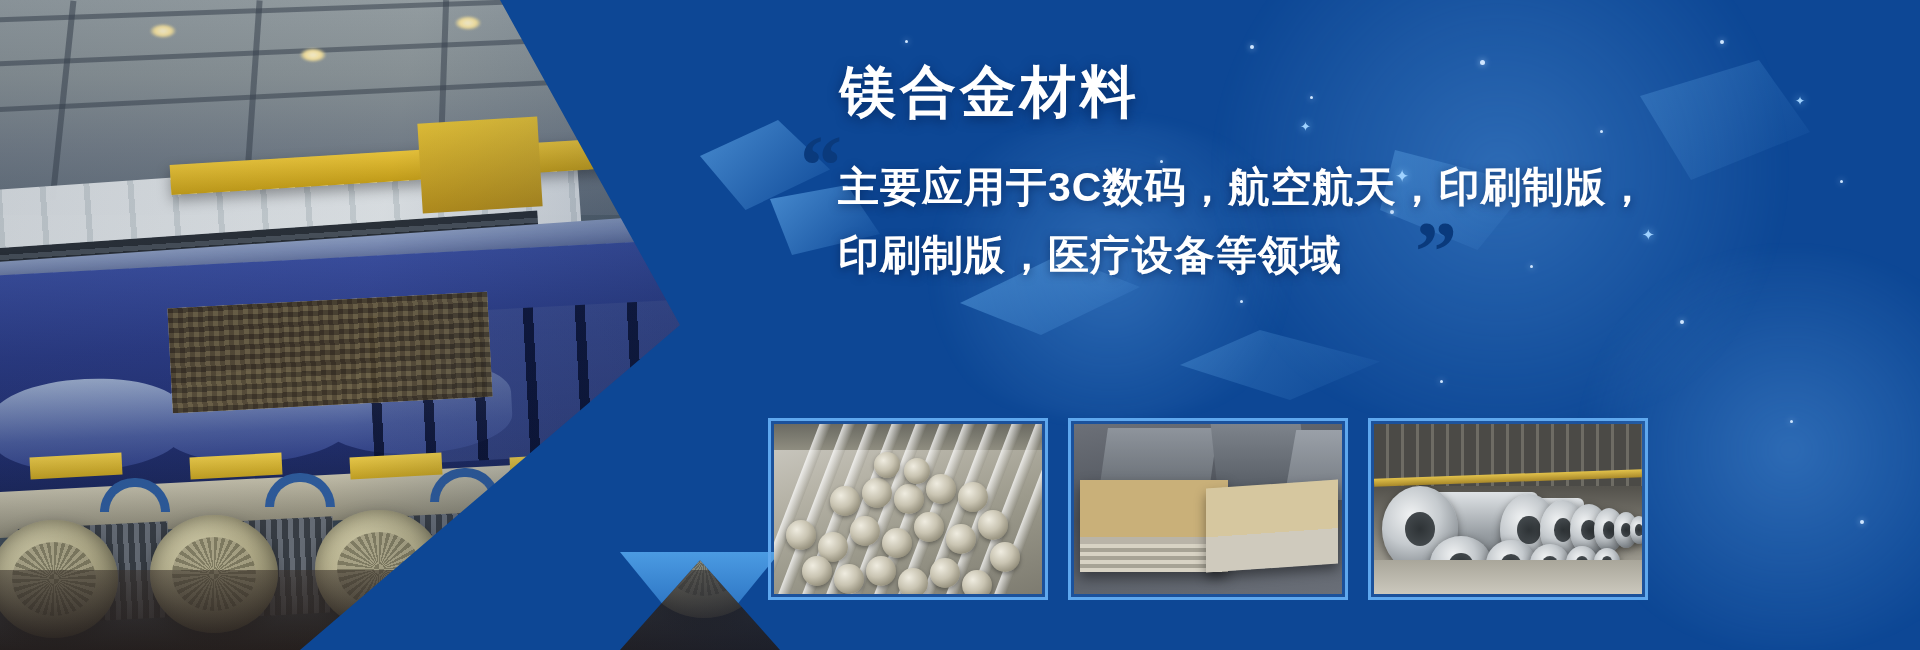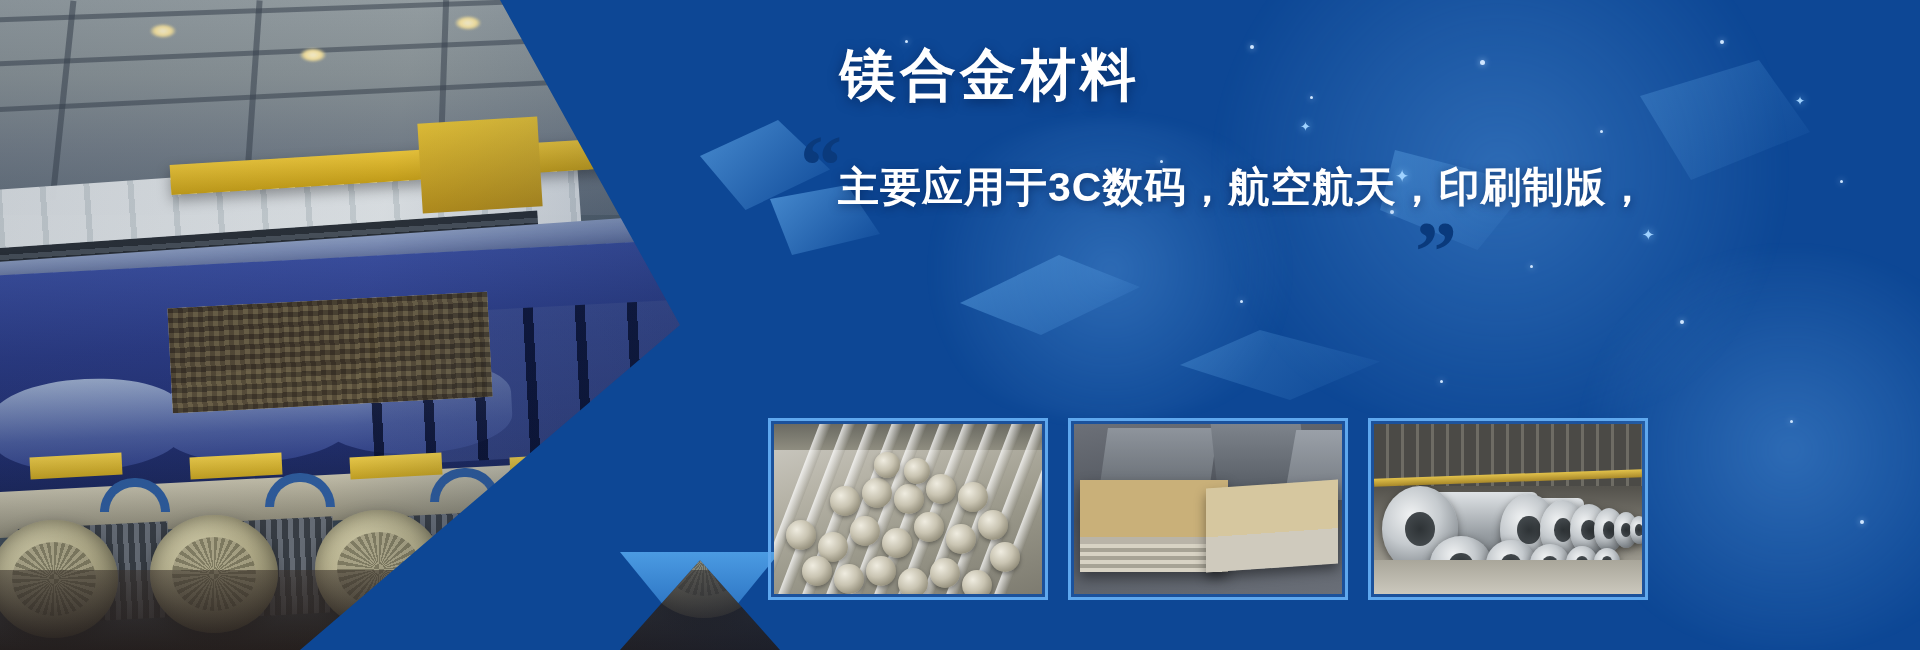--- a/index.html
+++ b/index.html
@@ -168,21 +168,21 @@
     position:absolute; left:620px; bottom:0; width:160px; height:98px;
     background:linear-gradient(180deg,rgba(86,170,240,.85),rgba(40,120,215,.35));
     -webkit-clip-path:polygon(0 0,100% 0,50% 100%);
     clip-path:polygon(0 0,100% 0,50% 100%);
   }
 
   
   .content { position:absolute; left:0; top:0; width:1920px; height:650px; }
 
   .title {
-    position:absolute; left:840px; top:38px;
+    position:absolute; left:840px; top:55px;
     font-size:56px; font-weight:bold; color:#ffffff;
     letter-spacing:4px;
     text-shadow:0 3px 12px rgba(0,30,80,.65);
   }
 
   .quote-open, .quote-close {
     position:absolute;
     font-family:"Liberation Serif","DejaVu Serif",serif;
     font-weight:bold;
     color:#0a3a7c;
@@ -389,20 +389,21 @@
   </div>
 
   <div class="content">
 
     <div class="title">镁合金材料</div>
 
     <div class="quote-open">“</div>
     <div class="quote-close">”</div>
 
     <div class="sub1">主要应用于3C数码，航空航天，印刷制版，</div>
+    <div class="sub2">印刷制版，医疗设备等领域</div>
 
 
     <div class="thumbs">
 
       <div class="thumb">
         <div class="thumb-inner">
           <div class="bars">
             <div class="bars-topstrip"></div>
             <div class="bar-streak" style="left:10px;"></div>
             <div class="bar-streak" style="left:34px;"></div>

